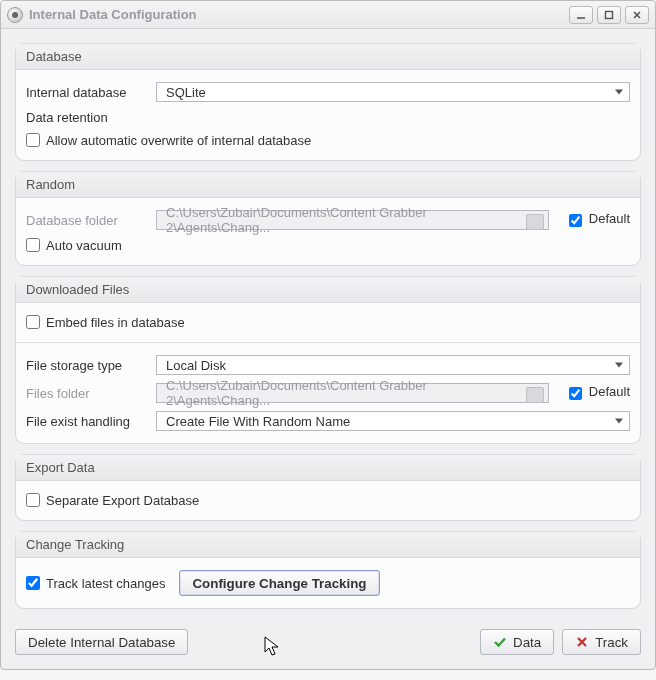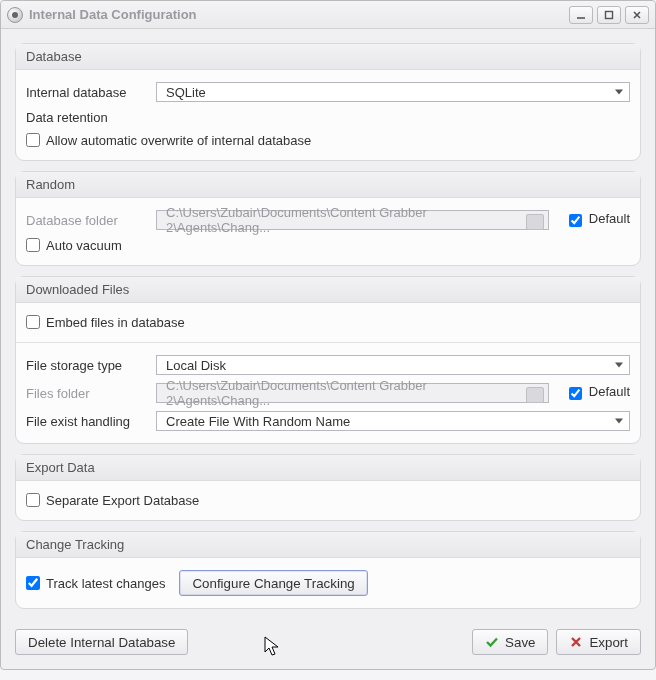--- a/index.html
+++ b/index.html
@@ -120,21 +120,21 @@
   }
   .btn {
     height: 26px;
     padding: 0 12px;
     border: 1px solid #b8b8c0;
     background: linear-gradient(#fcfcfd,#eaeaee);
     border-radius: 3px;
     display:inline-flex;align-items:center;gap:6px;
     color:#333;cursor:pointer;
   }
-  .btn.primary-border { border-color:#8a9ad6; box-shadow:0 0 0 1px rgba(120,140,220,0.2) inset;}
+  .btn.primary-border { border-color:#8a9ad6; box-shadow:0 0 0 1px rgba(120,140,220,0.2) inset;font-weight:bold;}
   .footer {
     display:flex;
     align-items:center;
     padding: 6px 14px 14px 14px;
     gap:8px;
   }
   .footer .spacer { flex:1; }
   .icn { width:14px;height:14px;display:inline-flex;align-items:center;justify-content:center; }
   .icn.check svg path { stroke:#3a9c3a; stroke-width:2.4; fill:none; }
   .icn.x svg path { stroke:#c03a3a; stroke-width:2.4; fill:none; }
@@ -288,28 +288,28 @@
     <button class="btn">
       <span>Delete Internal Database</span>
     </button>
     <div class="spacer"></div>
     <button class="btn">
       <span class="icn check">
         <svg width="14" height="14" viewBox="0 0 14 14">
             <path d="M2 7 L5.5 10.5 L12 3.5"></path>
           </svg>
       </span>
-      <span>Save</span>
+      <span>Data</span>
     </button>
     <button class="btn">
       <span class="icn x">
         <svg width="14" height="14" viewBox="0 0 14 14">
             <path d="M3 3 L11 11 M11 3 L3 11"></path>
           </svg>
       </span>
-      <span>Export</span>
+      <span>Track</span>
     </button>
   </div>
 </div>
 
 <svg class="cursor" width="18" height="22" viewBox="0 0 18 22">
   <path d="M1 1 L1 16 L5 12 L8 19 L11 18 L8 11 L14 11 Z" fill="#fff" stroke="#000" stroke-width="1"></path>
 </svg>
 
 </body></html>

